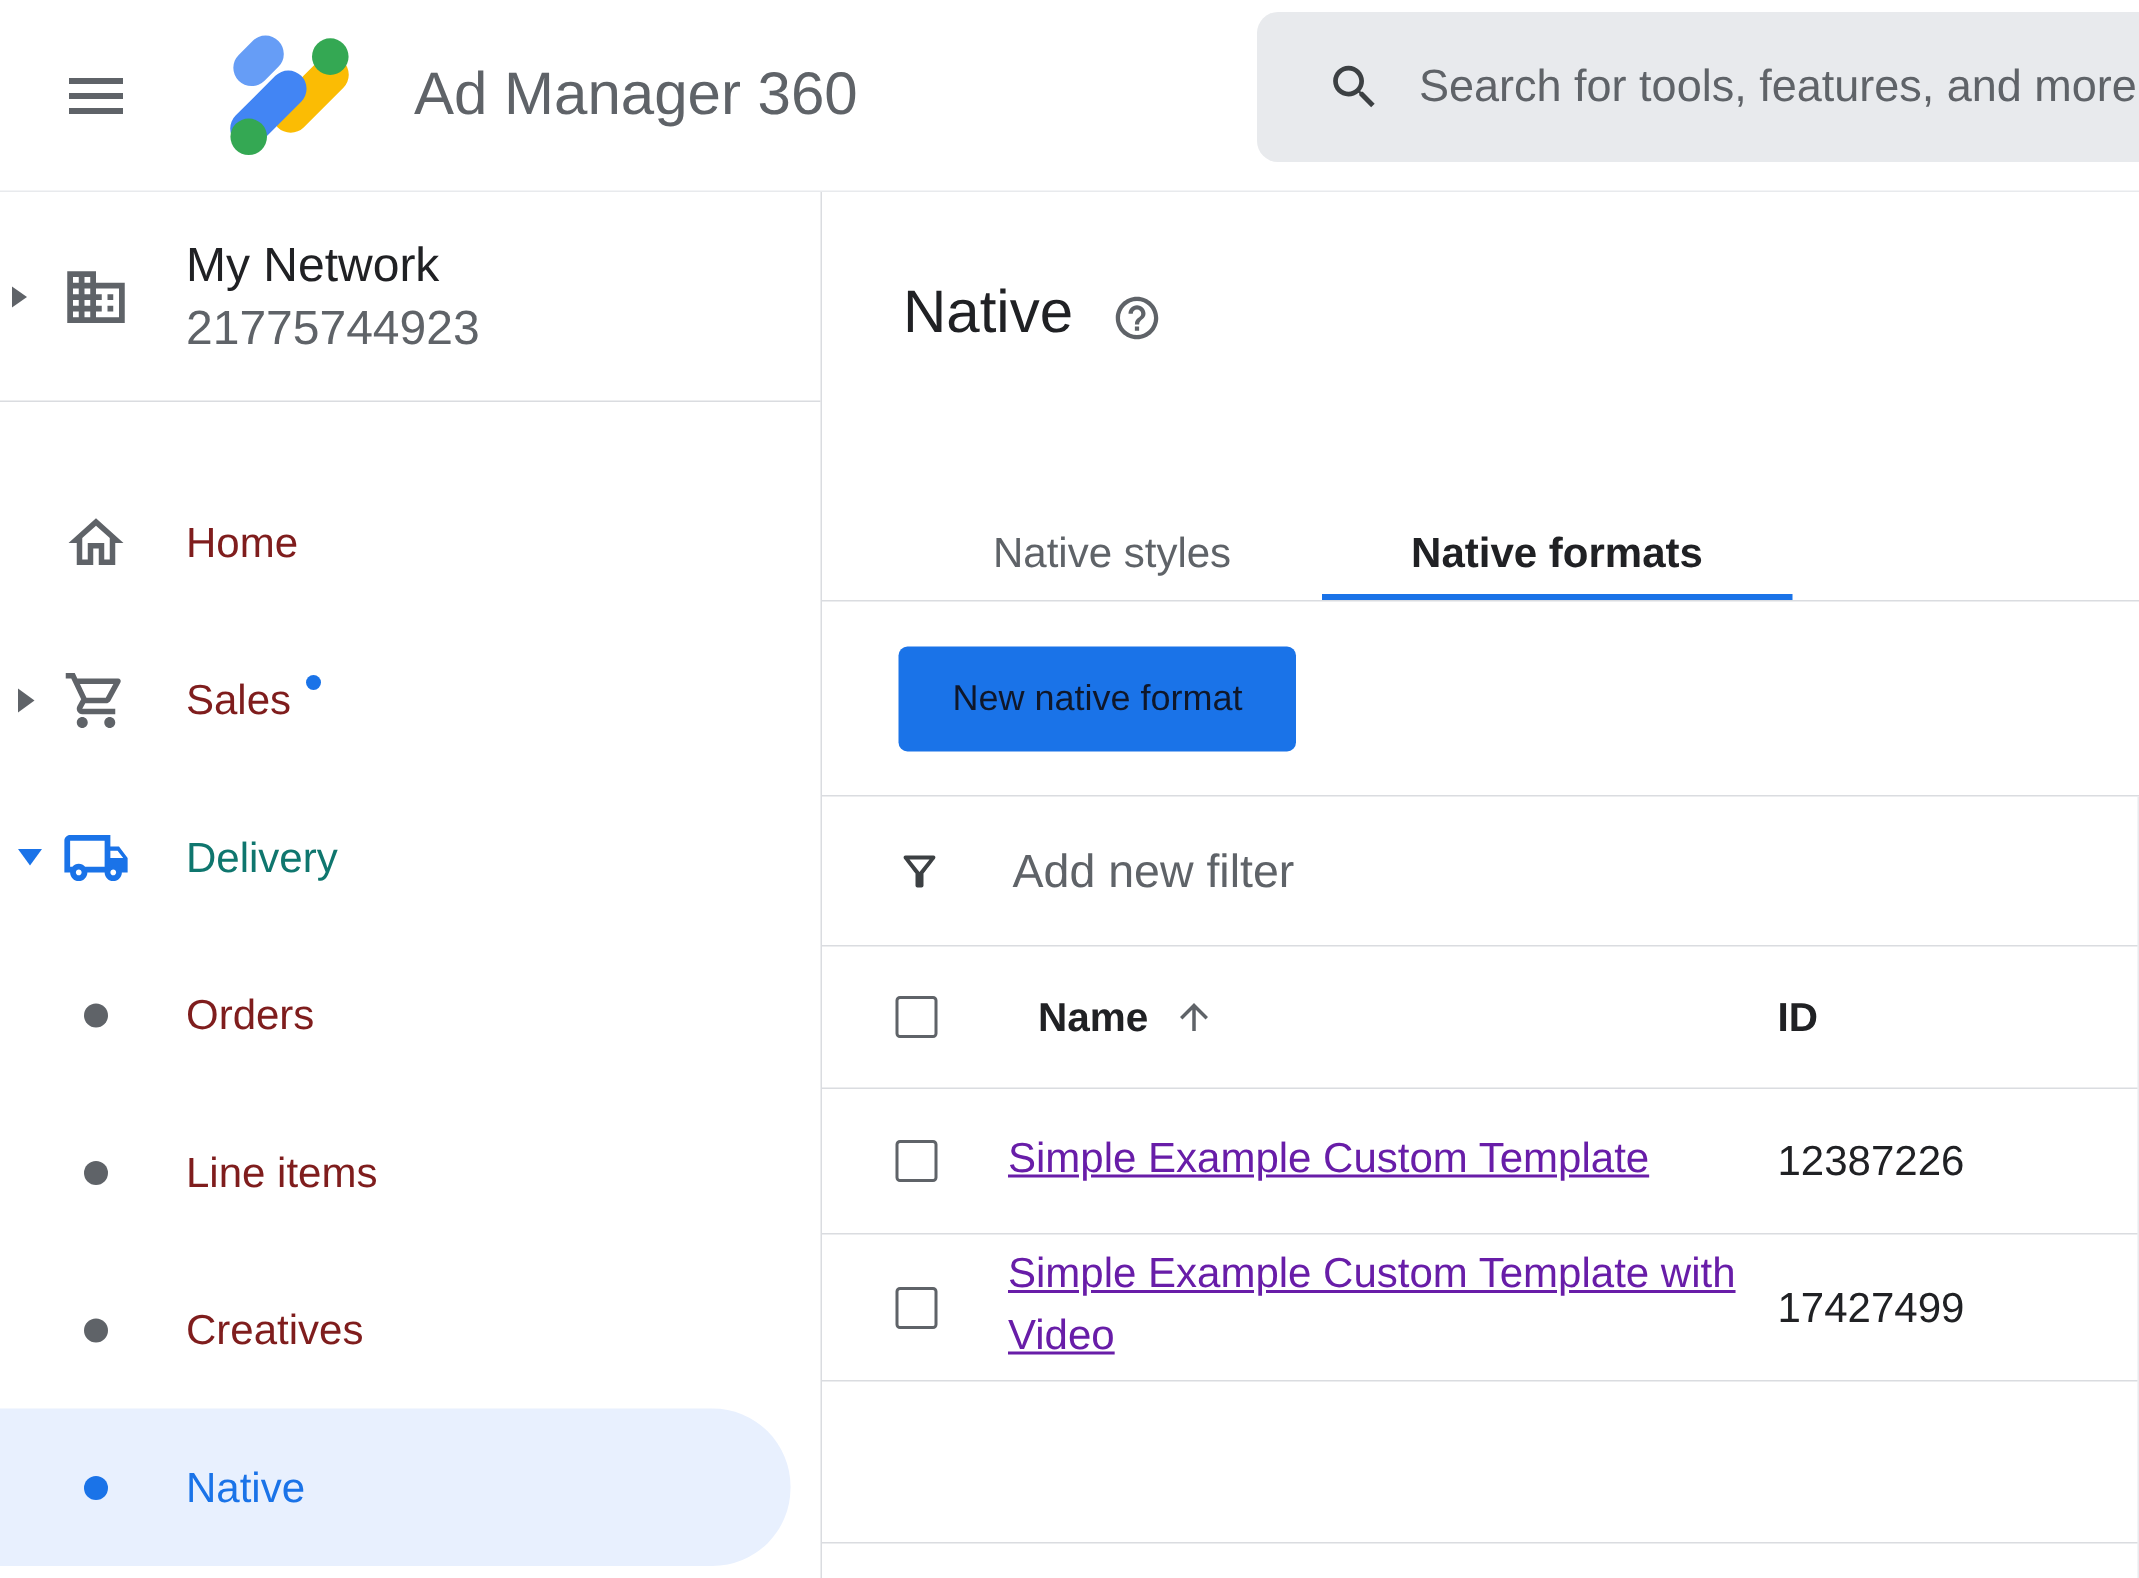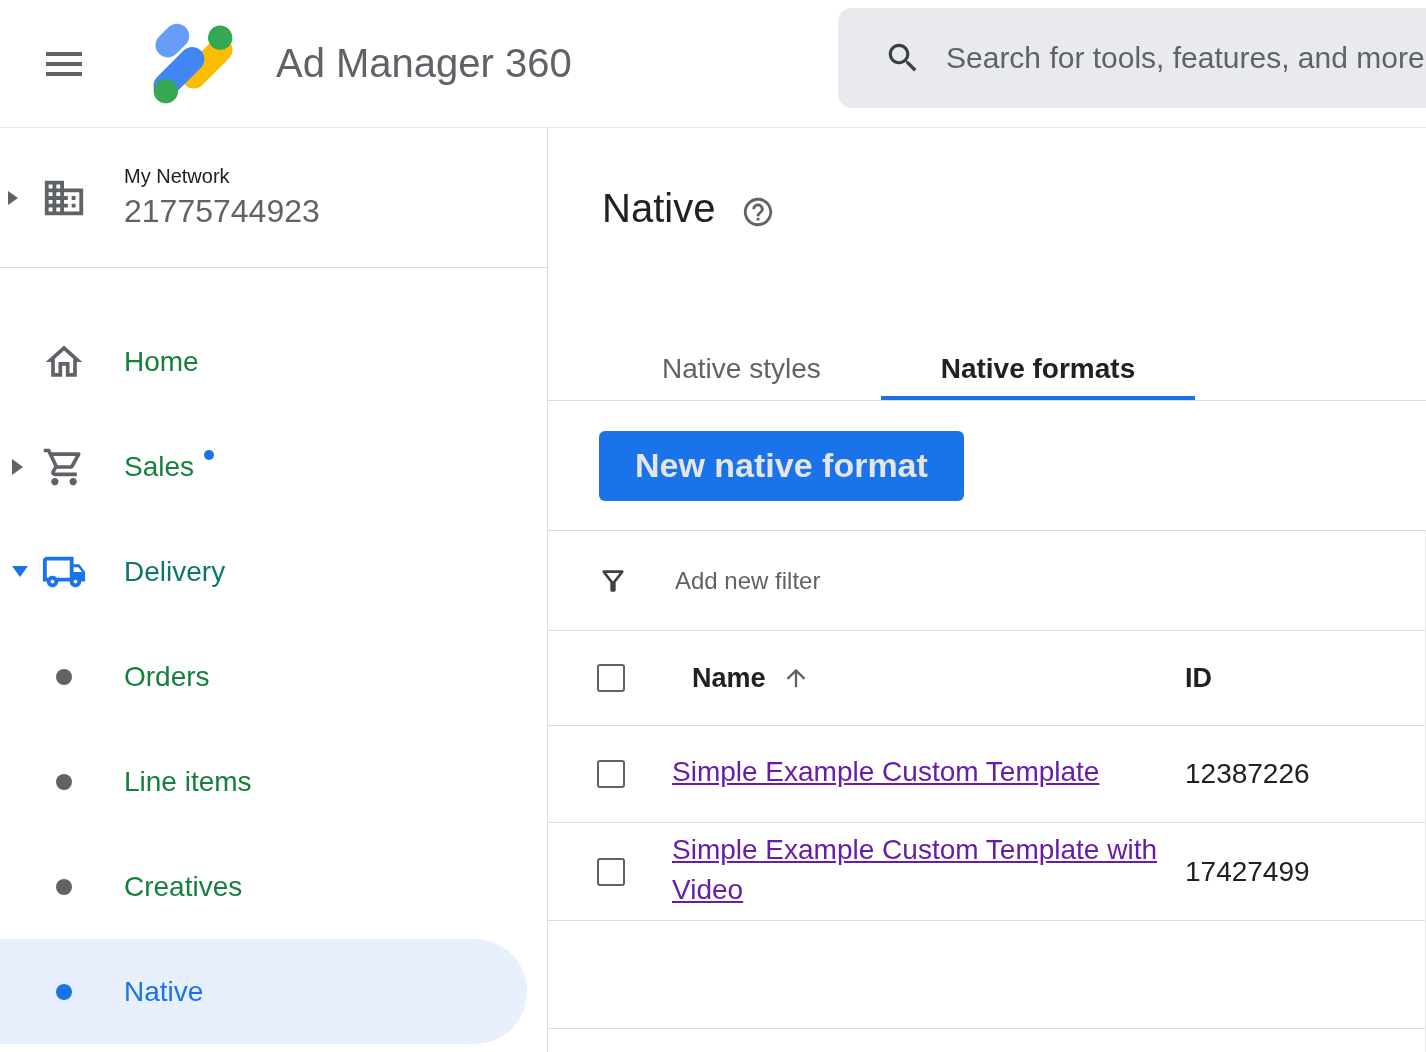--- a/index.html
+++ b/index.html
@@ -25,26 +25,26 @@
   .bodyrow { flex:1; display:flex; min-height:0; }
 
   
   .sidebar { flex:0 0 548px; width:548px; border-right:1px solid #dadce0; background:#fff; }
   .network { height:140px; border-bottom:1px solid #dadce0; display:flex;
              align-items:center; position:relative; cursor:pointer; }
   .network .expand { position:absolute; left:8px; }
   .iconbox { width:48px; height:48px; margin-left:40px; display:flex;
              align-items:center; justify-content:center; flex:0 0 48px; }
   .network-text { margin-left:36px; }
-  .network-name { font-size:20px; color:#202124; }
+  .network-name { font-size:32px; color:#202124; }
   .network-id { font-size:32px; color:#5f6368; margin-top:5px; }
   nav { padding-top:41px; }
   .nav-item { height:105px; display:flex; align-items:center; position:relative; cursor:pointer; }
   .nav-item .expand { position:absolute; left:12px; }
-  .nav-label { margin-left:36px; font-size:28px; color:#15803d; }
+  .nav-label { margin-left:36px; font-size:28px; color:#7f1d1d; }
   .nav-item.delivery .nav-label { color:#0f766e; }
   .sub .bullet { width:16px; height:16px; border-radius:50%; background:#5f6368;
                  margin-left:56px; flex:0 0 16px; }
   .sub .nav-label { margin-left:52px; }
   .sub.selected { background:#e8f0fe; width:527px; border-radius:0 52px 52px 0; }
   .sub.selected .bullet { background:#1a73e8; }
   .sub.selected .nav-label { color:#1a73e8; }
   .badge-dot { width:10px; height:10px; border-radius:50%; background:#1a73e8;
                display:inline-block; margin-left:10px; transform:translateY(-12px); }
   .tri-right { width:0; height:0; border-style:solid; border-width:8px 0 8px 11px;
@@ -57,26 +57,26 @@
   main { flex:1; min-width:0; display:flex; flex-direction:column; }
   .page-head { height:209px; padding:58px 0 0 54px; display:flex; align-items:flex-start; }
   .page-title { font-size:40px; color:#202124; font-weight:400; }
   .help { margin-left:26px; margin-top:9px; cursor:pointer; width:34px; height:34px; }
   .tabs { height:64px; border-bottom:1px solid #dadce0; display:flex; padding-left:54px; }
   .tab { display:flex; align-items:center; padding:0 60px; font-size:28px;
          color:#5f6368; cursor:pointer; }
   .tab.active { color:#202124; font-weight:700; box-shadow:inset 0 -4px 0 #1a73e8; }
   .button-row { height:130px; border-bottom:1px solid #dadce0; display:flex;
                 align-items:center; padding-left:51px; }
-  .primary-btn { height:70px; padding:0 36px; background:#1a73e8; color:#e5e5e5; border:none;
-                 border-radius:6px; font-size:34px; font-family:inherit; cursor:pointer;font-weight:bold; }
+  .primary-btn { height:70px; padding:0 36px; background:#1a73e8; color:#0f172a; border:none;
+                 border-radius:6px; font-size:24px; font-family:inherit; cursor:pointer; }
   .content-panel { flex:1; border-right:1px solid #e8eaed; display:flex; flex-direction:column; }
   .filter-row { height:100px; border-bottom:1px solid #dadce0; display:flex;
                 align-items:center; padding-left:49px; }
-  .filter-label { margin-left:46px; font-size:24px; color:#5f6368; cursor:pointer; }
+  .filter-label { margin-left:46px; font-size:31px; color:#5f6368; cursor:pointer; }
   .trow { display:grid; grid-template-columns:124px 513px 1fr; align-items:center;
           border-bottom:1px solid #dadce0; }
   .trow.header { height:95px; }
   .trow.r1 { height:97px; }
   .trow.r2 { height:98px; }
   .trow.empty { height:108px; }
   .cb { width:28px; height:28px; border:2px solid #5f6368; border-radius:3px;
         margin-left:49px; background:#fff; cursor:pointer; }
   .hdr-name { display:flex; align-items:center; font-size:27px; font-weight:700;
               color:#202124; cursor:pointer;margin-left:20px; }

